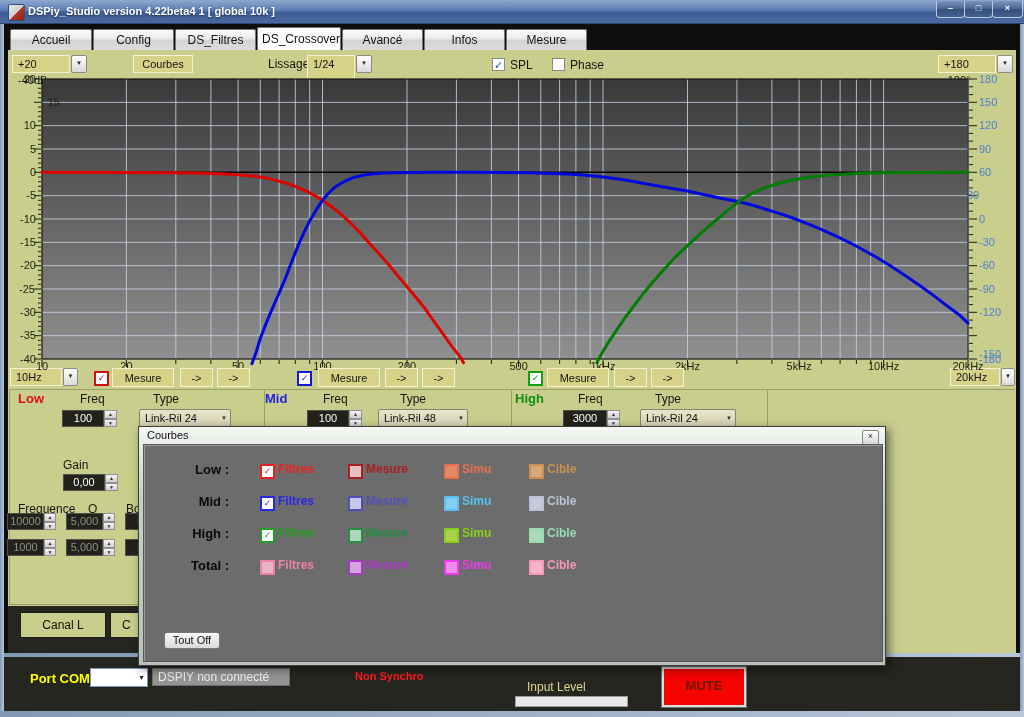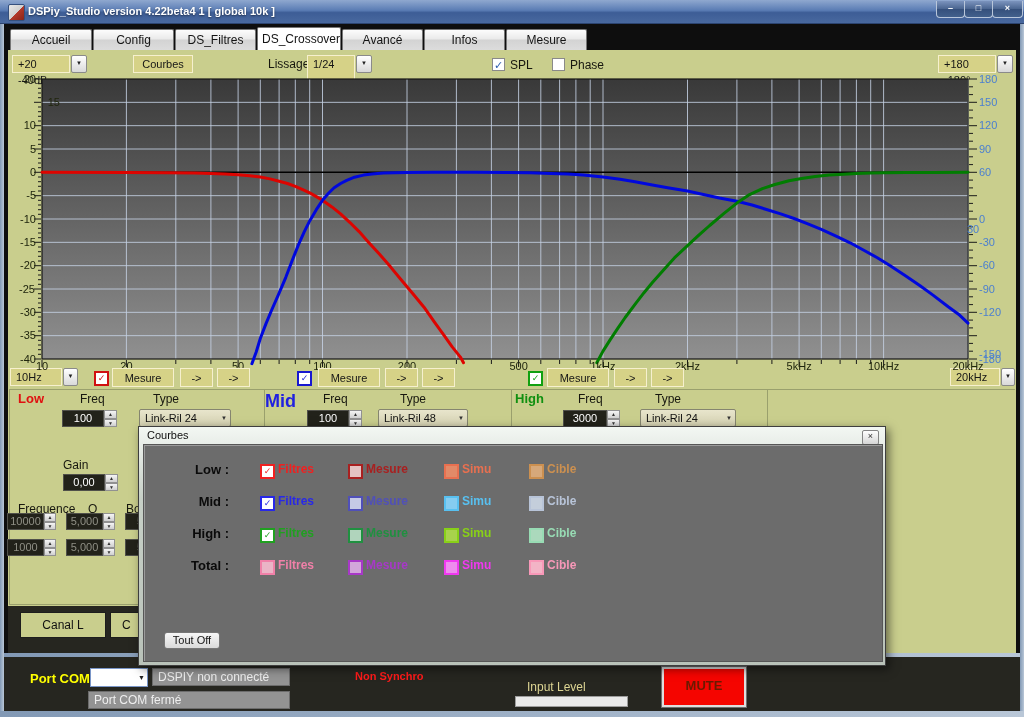--- a/index.html
+++ b/index.html
@@ -276,21 +276,21 @@
       <span class="axlbl yl" style="left: 2px; top: 259.167px; width: 34px; text-align: right;">-20</span>
       <span class="axlbl yl" style="left: 10px; top: 282.5px; width: 34px; text-align: center;">-25</span>
       <span class="axlbl yl" style="left: 2px; top: 305.833px; width: 34px; text-align: right;">-30</span>
       <span class="axlbl yl" style="left: 2px; top: 329.167px; width: 34px; text-align: right;">-35</span>
       <span class="axlbl yl" style="left: 2px; top: 352.5px; width: 34px; text-align: right;">-40</span>
       <span class="axlbl yr" style="left: 979px; top: 72.5px; width: 36px; text-align: left;">180</span>
       <span class="axlbl yr" style="left: 979px; top: 95.8333px; width: 36px; text-align: left;">150</span>
       <span class="axlbl yr" style="left: 979px; top: 119.167px; width: 36px; text-align: left;">120</span>
       <span class="axlbl yr" style="left: 979px; top: 142.5px; width: 36px; text-align: left;">90</span>
       <span class="axlbl yr" style="left: 979px; top: 165.833px; width: 36px; text-align: left;">60</span>
-      <span class="axlbl yr" style="left: 967px; top: 189.167px; width: 36px; text-align: left; margin-top: 34px;">30</span>
+      <span class="axlbl yr" style="left: 967px; top: 189.167px; width: 36px; text-align: left;">30</span>
       <span class="axlbl yr" style="left: 979px; top: 212.5px; width: 36px; text-align: left;">0</span>
       <span class="axlbl yr" style="left: 979px; top: 235.833px; width: 36px; text-align: left;">-30</span>
       <span class="axlbl yr" style="left: 979px; top: 259.167px; width: 36px; text-align: left;">-60</span>
       <span class="axlbl yr" style="left: 979px; top: 282.5px; width: 36px; text-align: left;">-90</span>
       <span class="axlbl yr" style="left: 979px; top: 305.833px; width: 36px; text-align: left;">-120</span>
       <span class="axlbl yr" style="left: 979px; top: 348px; width: 36px; text-align: left;">-150</span>
       <span class="axlbl yr" style="left: 979px; top: 352.5px; width: 36px; text-align: left;">-180</span>
       <span class="axlbl xl" style="left: 17px; top: 360px; width: 50px; text-align: center;">10</span>
       <span class="axlbl xl" style="left: 101.444px; top: 360px; width: 50px; text-align: center;">20</span>
       <span class="axlbl xl" style="left: 213.074px; top: 360px; width: 50px; text-align: center;">50</span>
@@ -346,21 +346,21 @@
   <div class="abs lbl" style="left:18px;top:391px;font-weight:bold;font-size:13px;color:#e01010;">Low</div>
   <div class="abs lbl" style="left:80px;top:392px;">Freq</div>
   <div class="abs lbl" style="left:153px;top:392px;">Type</div>
   <div class="abs sval" style="left:62px;top:410px;width:42px;height:17px;">100</div>
   <div class="abs sbtns" style="left:104px;top:410px;width:13px;height:17px;">
       <div class="sb">▲</div>
       <div class="sb">▼</div>
     </div>
   <div class="abs tcombo" style="left:139px;top:409px;width:92px;height:18px;"><span>Link-Ril 24</span><span class="tarrow">▼</span></div>
 
-  <div class="abs lbl" style="left:265px;top:391px;font-weight:bold;font-size:18px;color:#2020e0;">Mid</div>
+  <div class="abs lbl" style="left:265px;top:391px;font-weight:bold;font-size:13px;color:#2020e0;">Mid</div>
   <div class="abs lbl" style="left:323px;top:392px;">Freq</div>
   <div class="abs lbl" style="left:400px;top:392px;">Type</div>
   <div class="abs sval" style="left:307px;top:410px;width:42px;height:17px;">100</div>
   <div class="abs sbtns" style="left:349px;top:410px;width:13px;height:17px;">
       <div class="sb">▲</div>
       <div class="sb">▼</div>
     </div>
   <div class="abs tcombo" style="left:378px;top:409px;width:90px;height:18px;"><span>Link-Ril 48</span><span class="tarrow">▼</span></div>
 
   <div class="abs lbl" style="left:515px;top:391px;font-weight:bold;font-size:13px;color:#109010;">High</div>
@@ -409,21 +409,20 @@
 
   <div class="abs darkzone" style="left:8px;top:606px;width:130px;height:47px;z-index:2;"></div>
   <div class="abs canal" style="left:20px;top:612px;width:86px;height:26px;z-index:3;">Canal L</div>
   <div class="abs canal" style="left:110px;top:612px;width:34px;height:26px;z-index:3;text-align:left;padding-left:11px;">C</div>
 
   <div class="abs frame" style="left:4px;top:653px;width:1016px;height:4px;z-index:4;"></div>
   <div class="abs bottombar"></div>
   <div class="portlbl" style="left:30px;top:671px;">Port COM :</div>
   <div class="portcombo" style="left:90px;top:668px;width:58px;height:19px;"><span></span><span class="pc-arrow">▼</span></div>
   <div class="statusbox" style="left:152px;top:668px;width:138px;height:18px;">DSPIY non connecté</div>
-  <div class="statusbox" style="left:88px;top:691px;width:202px;height:18px;">Port COM fermé</div>
   <div class="nonsync" style="left:355px;top:670px;">Non Synchro</div>
   <div class="inputlbl" style="left:527px;top:680px;">Input Level</div>
   <div class="progress" style="left:515px;top:696px;width:113px;height:11px;"></div>
   <div class="mute" style="left:662px;top:667px;width:84px;height:40px;">MUTE</div>
 
   <div class="abs dialog">
     <div class="dtitle">Courbes</div>
     <div class="dclose">×</div>
     <div class="dcontent"></div>
     <div id="dialog-rows" class="abs" style="left:0;top:0;width:748px;height:240px;">

